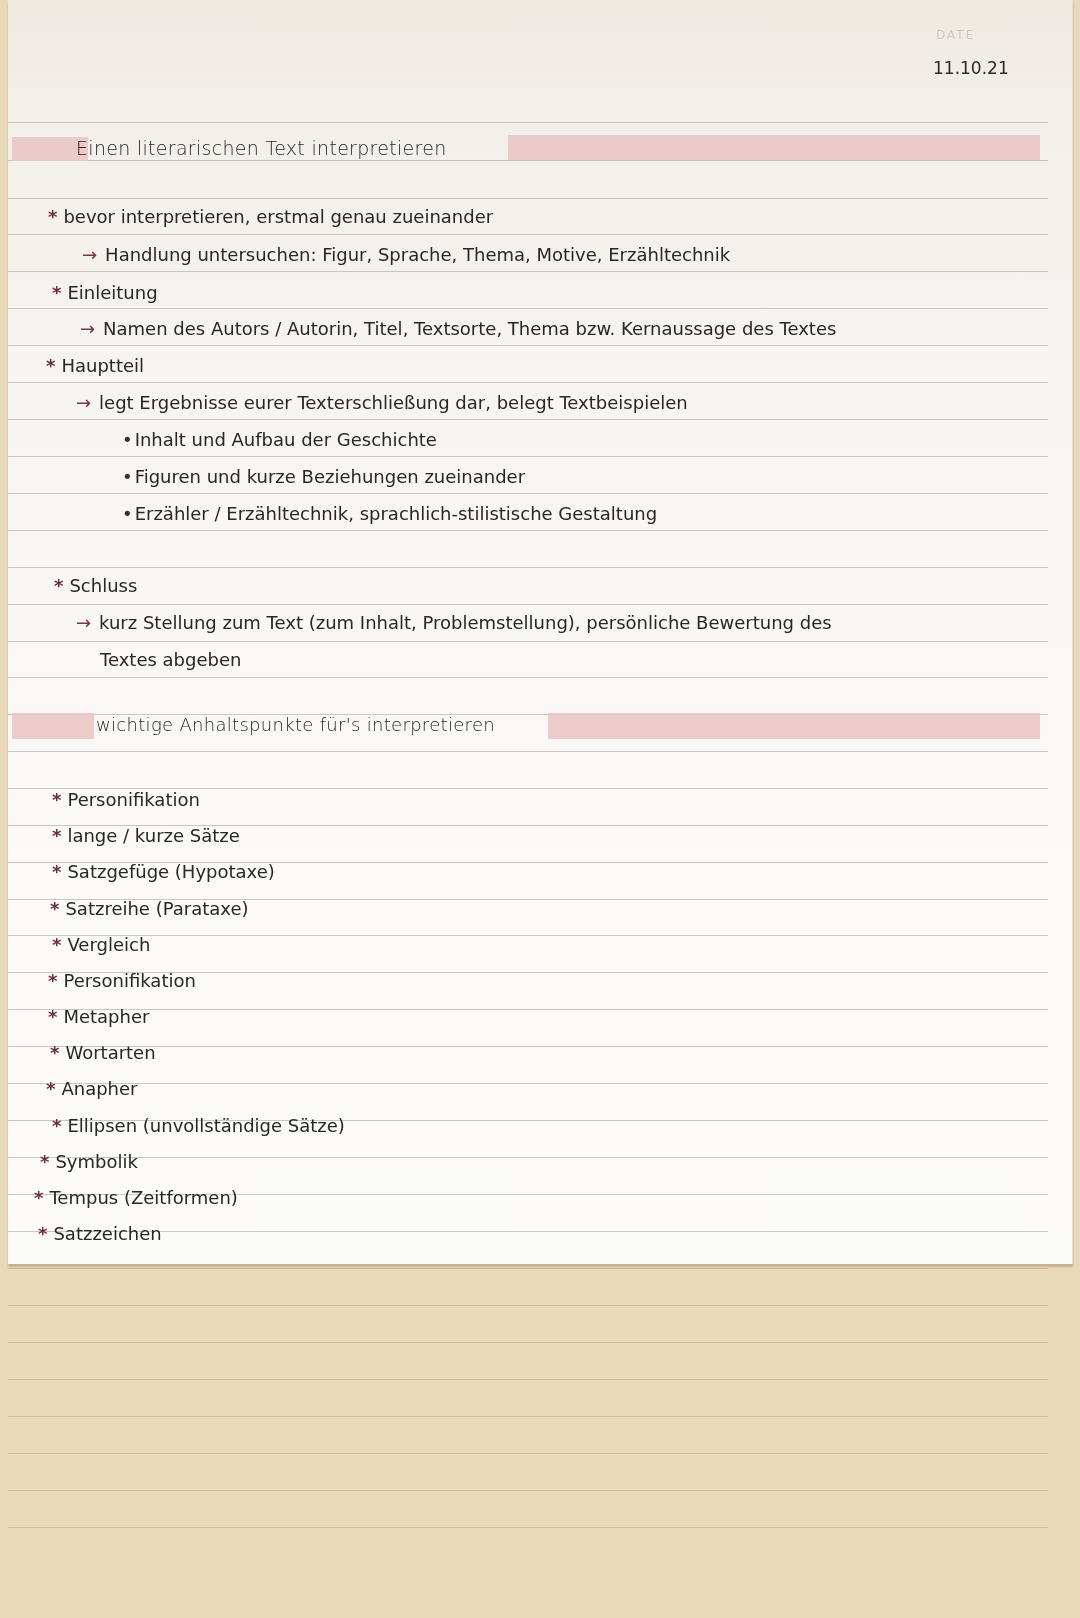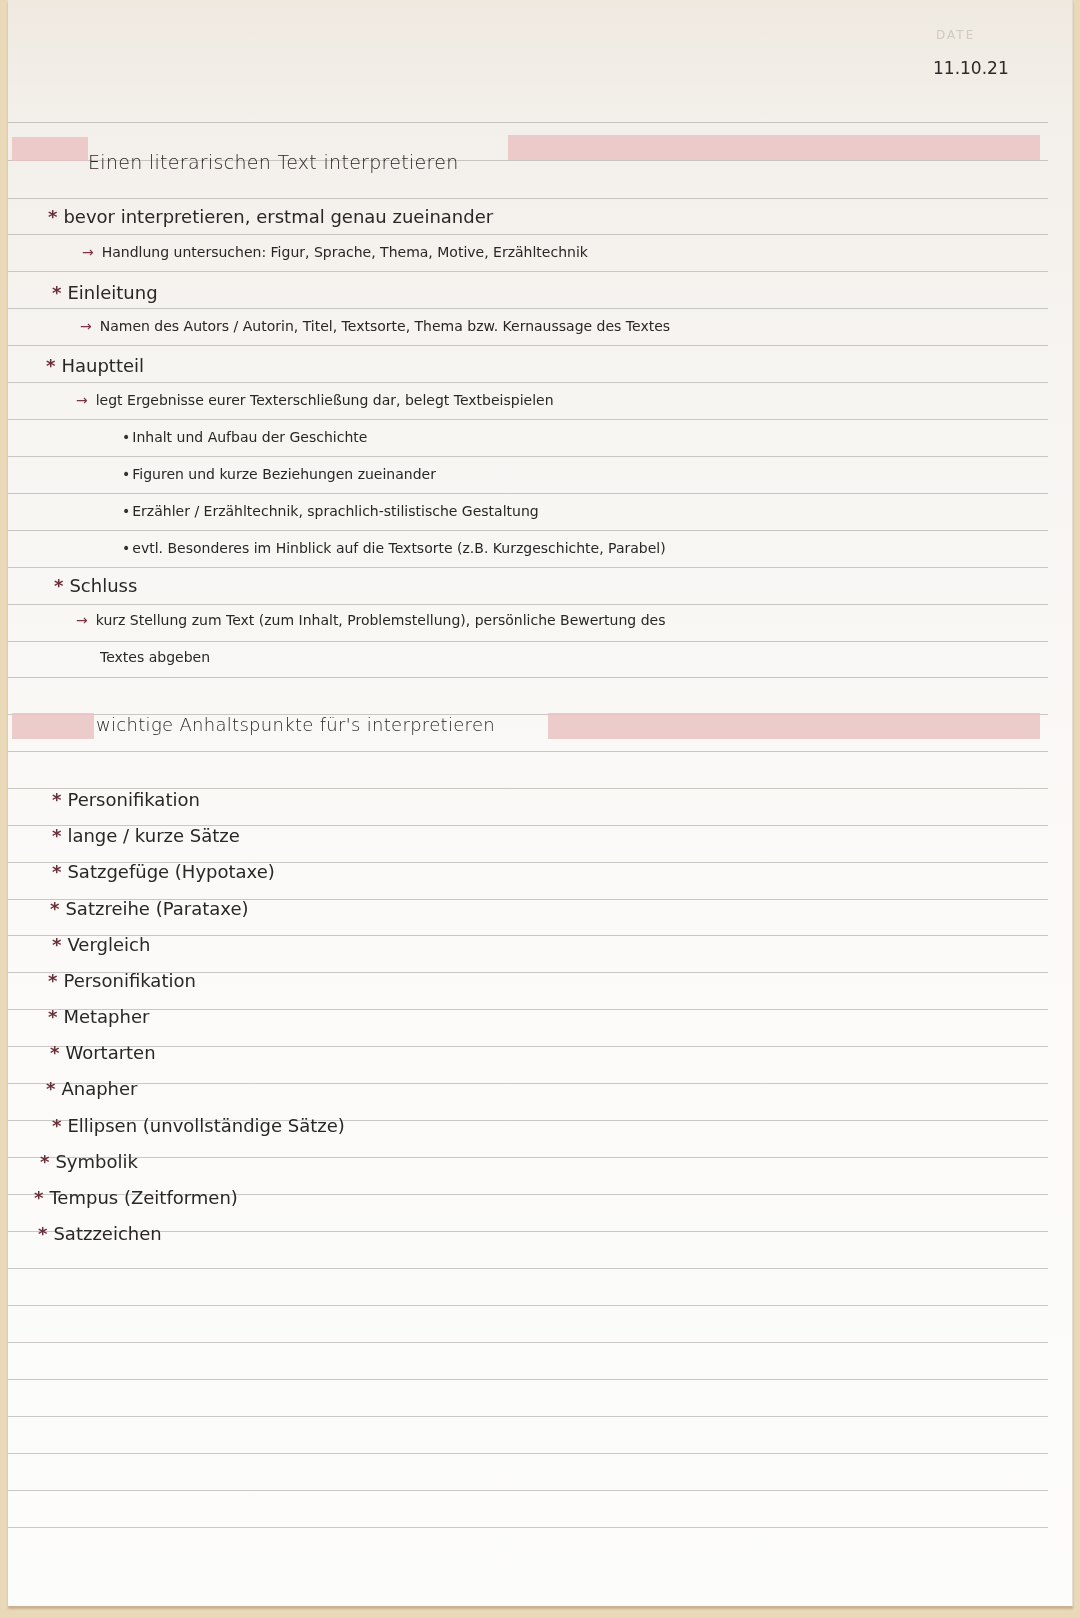--- a/index.html
+++ b/index.html
@@ -2,21 +2,21 @@
 <html><head>
 <meta charset="utf-8">
 <style>
   html, body { margin:0; padding:0; }
   body {
     width:1080px; height:1618px; position:relative; overflow:hidden;
     background:#e9d9b8;
     font-family:"DejaVu Sans", sans-serif;
   }
   .page {
-    position:absolute; left:8px; top:0; width:1064px; height:1606px;
+    position:absolute; left:8px; top:0; width:1064px; height:1264px;
     background: linear-gradient(180deg, #efe9e0 0px, #f3efea 120px, #f7f5f2 400px, #fbfaf8 900px, #fcfcfb 1600px);
     border-right:1px solid #e2dcd2;
     box-shadow: 0 3px 2px #c9b08e;
   }
   .rule {
     position:absolute; left:0; width:1040px; height:1px;
     background:#b9b6b2; opacity:.75;
   }
   .pink-band {
     position:absolute; height:24px; background:#eac3c3; opacity:.85;
@@ -28,21 +28,21 @@
   .date-value {
     position:absolute; left:925px; top:58px; font-size:17px; color:#2a2a2a;
   }
   .heading {
     position:absolute; font-size:19px; color:#2b2424; letter-spacing:.3px;
     font-weight:300;
   }
   .line {
     position:absolute; font-size:18px; color:#2a2626; white-space:nowrap;
   }
-  .line.small { font-size:14px; }
+  .line.small { font-size:18px; }
   .star { color:#6b2f3a; font-weight:bold; margin-right:6px; }
   .arrow { color:#7a3442; margin-right:8px; }
   .dot { color:#3a3030; margin-right:2px; }
 </style>
 </head>
 <body>
 
 <div class="page">
 
   <div class="date-label">DATE</div>
@@ -85,21 +85,21 @@
     <div class="rule" style="top:1342px"></div>
     <div class="rule" style="top:1379px"></div>
     <div class="rule" style="top:1416px"></div>
     <div class="rule" style="top:1453px"></div>
     <div class="rule" style="top:1490px"></div>
     <div class="rule" style="top:1527px"></div>
   </div>
 
   <div class="pink-band" style="left:4px; top:137px; width:76px;"></div>
   <div class="pink-band" style="left:500px; top:135px; width:532px; height:25px;"></div>
-  <div class="heading" style="left:80px; top:137px;margin-top:14px;">Einen literarischen Text interpretieren</div>
+  <div class="heading" style="left:68px; top:137px;">Einen literarischen Text interpretieren</div>
 
   <div class="line" style="left:40px; top:206px;">
     <span class="star">*</span><span>bevor interpretieren, erstmal genau zueinander</span>
   </div>
   <div class="line small" style="left:74px; top:244px;">
     <span class="arrow">→</span><span>Handlung untersuchen: Figur, Sprache, Thema, Motive, Erzähltechnik</span>
   </div>
   <div class="line" style="left:44px; top:282px;">
     <span class="star">*</span><span>Einleitung</span>
   </div>
@@ -113,23 +113,20 @@
     <span class="arrow">→</span><span>legt Ergebnisse eurer Texterschließung dar, belegt Textbeispielen</span>
   </div>
   <div class="line small" style="left:114px; top:429px;">
     <span class="dot">•</span><span>Inhalt und Aufbau der Geschichte</span>
   </div>
   <div class="line small" style="left:114px; top:466px;">
     <span class="dot">•</span><span>Figuren und kurze Beziehungen zueinander</span>
   </div>
   <div class="line small" style="left:114px; top:503px;">
     <span class="dot">•</span><span>Erzähler / Erzähltechnik, sprachlich-stilistische Gestaltung</span>
-  </div>
-  <div class="line small" style="left:114px; top:540px;">
-    <span class="dot">•</span><span>evtl. Besonderes im Hinblick auf die Textsorte (z.B. Kurzgeschichte, Parabel)</span>
   </div>
   <div class="line" style="left:46px; top:575px;">
     <span class="star">*</span><span>Schluss</span>
   </div>
   <div class="line small" style="left:68px; top:612px;">
     <span class="arrow">→</span><span>kurz Stellung zum Text (zum Inhalt, Problemstellung), persönliche Bewertung des</span>
   </div>
   <div class="line small" style="left:92px; top:649px;">Textes abgeben</div>
 
   <div class="pink-band" style="left:4px; top:713px; width:82px; height:26px;"></div>

